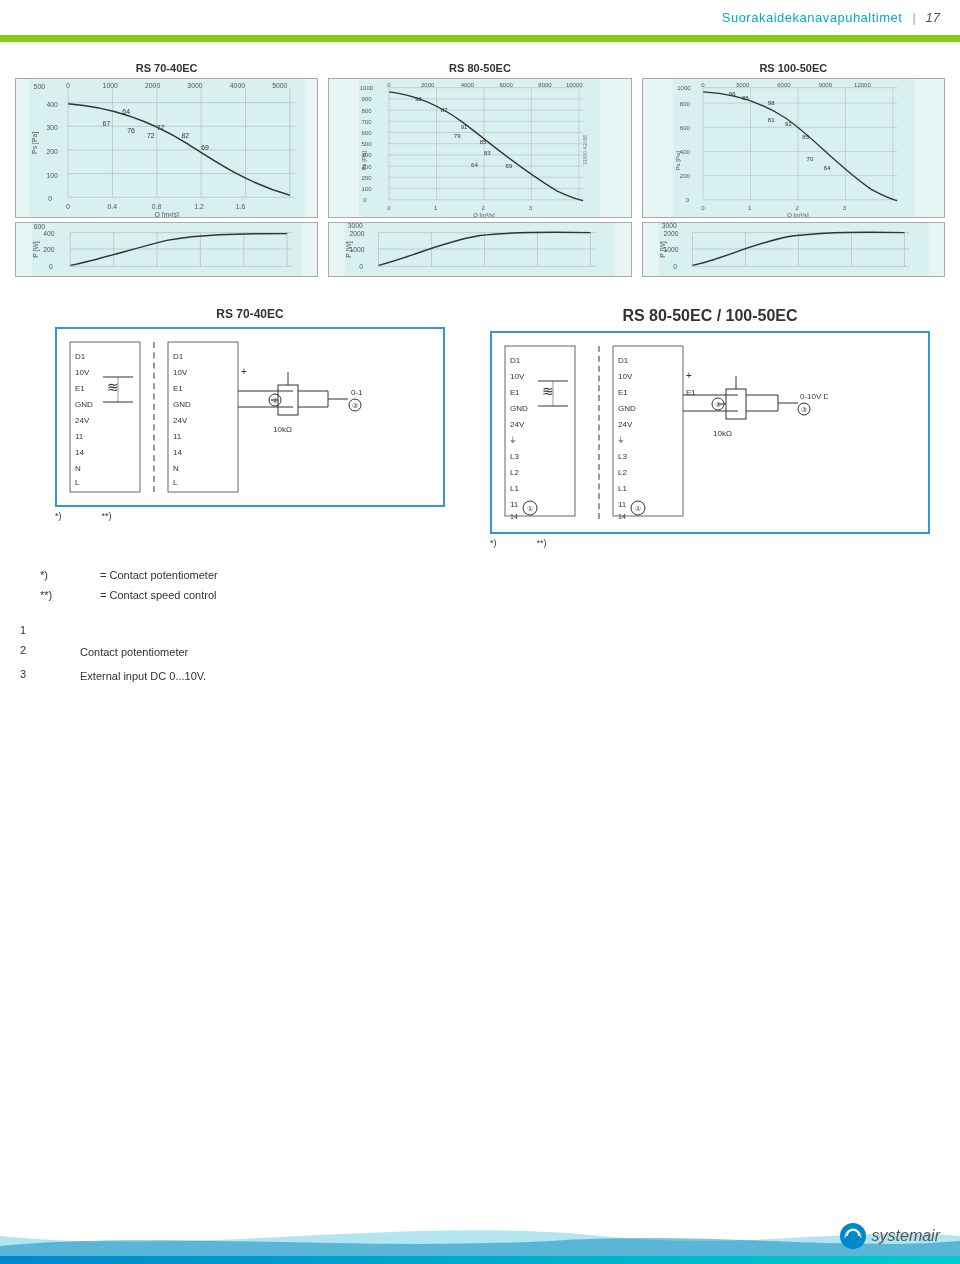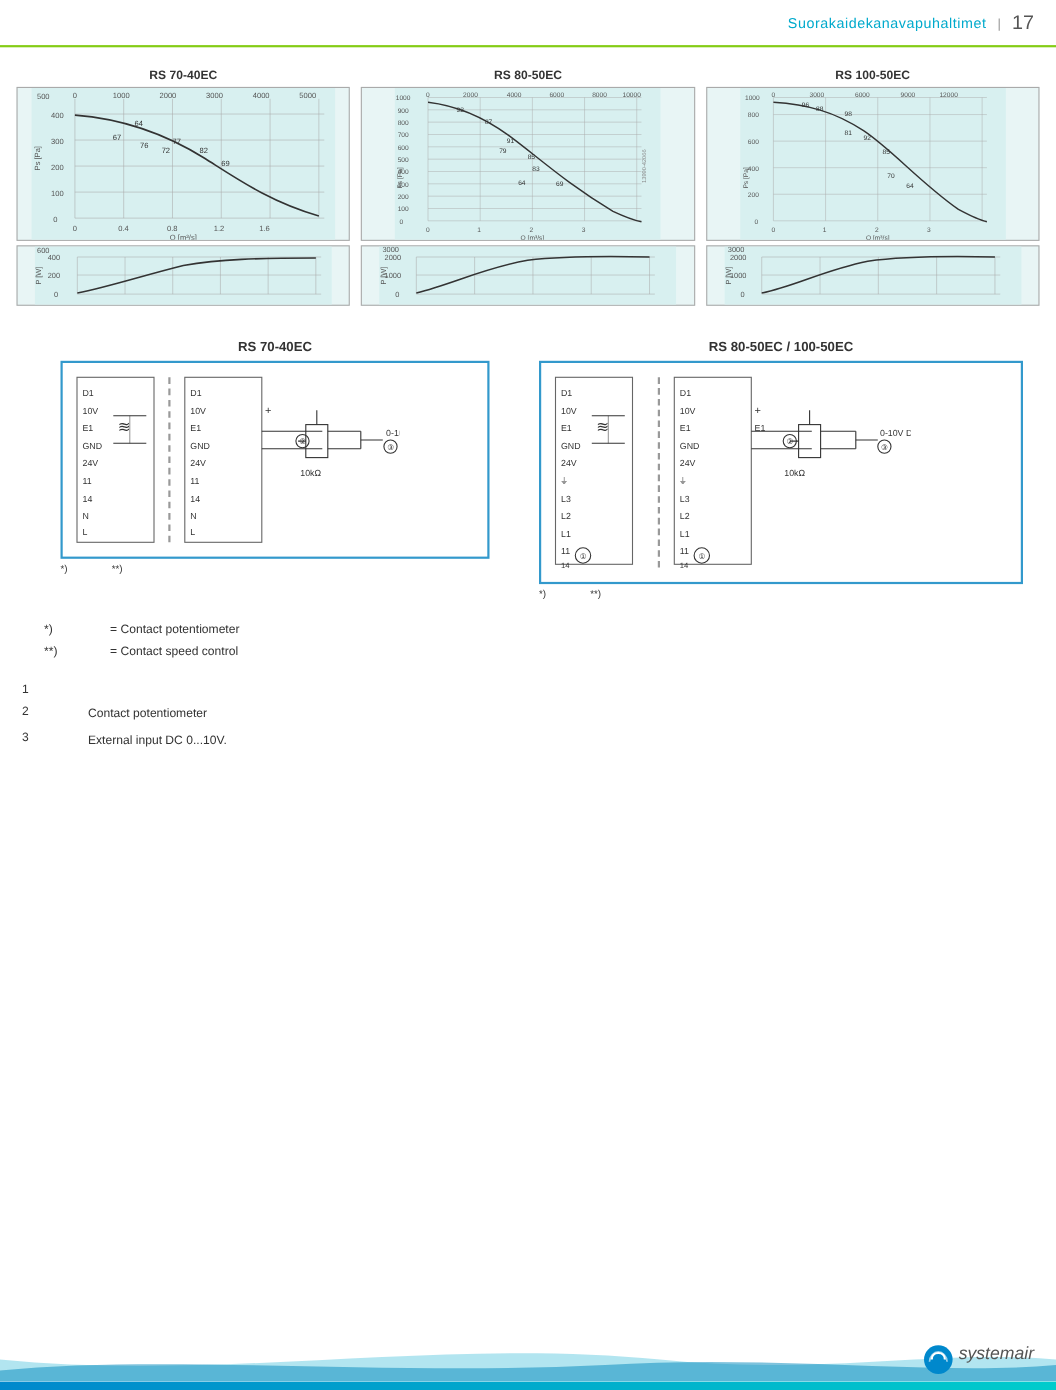--- a/index.html
+++ b/index.html
@@ -12,35 +12,36 @@
       color: #333;
       position: relative;
     }
 
     
     .header {
       display: flex;
       justify-content: flex-end;
       align-items: center;
       padding: 10px 20px;
-      border-bottom: 2px solid #84cc16;
+      border-bottom: 7px solid #84cc16;
     }
     .header-title {
       color: #00aacc;
       font-size: 13px;
       font-weight: normal;
       letter-spacing: 0.5px;
     }
     .header-divider {
       color: #999;
       margin: 0 10px;
     }
     .header-page {
-      font-size: 18px;
+      font-size: 13px;
       color: #555;
+      font-style: italic;
     }
 
     
     .charts-section {
       display: flex;
       justify-content: space-around;
       padding: 20px 15px 10px;
       gap: 10px;
     }
     .chart-container {
@@ -430,21 +431,21 @@
         </div>
       </div>
 
       <div style="display:flex; gap:40px; font-size:9px; margin-top:4px; width:390px;">
         <span>*)</span>
         <span>**)</span>
       </div>
     </div>
 
     <div style="display:flex; flex-direction:column; align-items:center; flex:1;">
-      <div style="font-size:12px; font-weight:bold; margin-bottom:6px;">RS 80-50EC / 100-50EC</div>
+      <div style="font-size:16px; font-weight:bold; margin-bottom:6px;">RS 80-50EC / 100-50EC</div>
       <div style="border: 2px solid #3399cc; padding:8px; display:flex; gap:8px; background:#fff; width:440px;">
 
         <div>
           <svg width="90" height="180">
             <rect x="5" y="5" width="70" height="170" fill="none" stroke="#666" stroke-width="1"></rect>
             <text x="10" y="22" font-size="8" fill="#333">D1</text>
             <text x="10" y="38" font-size="8" fill="#333">10V</text>
             <text x="10" y="54" font-size="8" fill="#333">E1</text>
             <text x="10" y="70" font-size="8" fill="#333">GND</text>
             <text x="10" y="86" font-size="8" fill="#333">24V</text>
@@ -553,21 +554,21 @@
 
   <div style="height:50px; overflow:hidden; position:relative;">
     <svg viewBox="0 0 960 50" width="960" height="50">
       <path d="M0,30 C200,50 400,10 600,30 C750,45 850,20 960,30 L960,50 L0,50 Z" fill="#00aacc" opacity="0.3"></path>
       <path d="M0,40 C150,25 350,45 550,35 C700,25 850,45 960,35 L960,50 L0,50 Z" fill="#0088bb" opacity="0.5"></path>
     </svg>
   </div>
 
   <div style="height:8px; background: linear-gradient(to right, #0088cc, #00cccc);"></div>
 
-  <div style="position:absolute; bottom:14px; right:20px; display:flex; align-items:flex-start; gap:5px;">
+  <div style="position:absolute; bottom:14px; right:20px; display:flex; align-items:center; gap:5px;">
 
     <svg width="28" height="28" viewBox="0 0 28 28">
       <circle cx="14" cy="14" r="13" fill="#0088cc"></circle>
       <path d="M8,14 C8,10 11,8 14,8 C17,8 20,10 20,14" stroke="white" stroke-width="2" fill="none"></path>
       <path d="M6,16 C6,11 10,7 14,7 C18,7 22,11 22,16" stroke="white" stroke-width="1.5" fill="none" opacity="0.6"></path>
     </svg>
     <span style="font-size:16px; color:#555; font-style:italic;">systemair</span>
   </div>
 </div>
 

